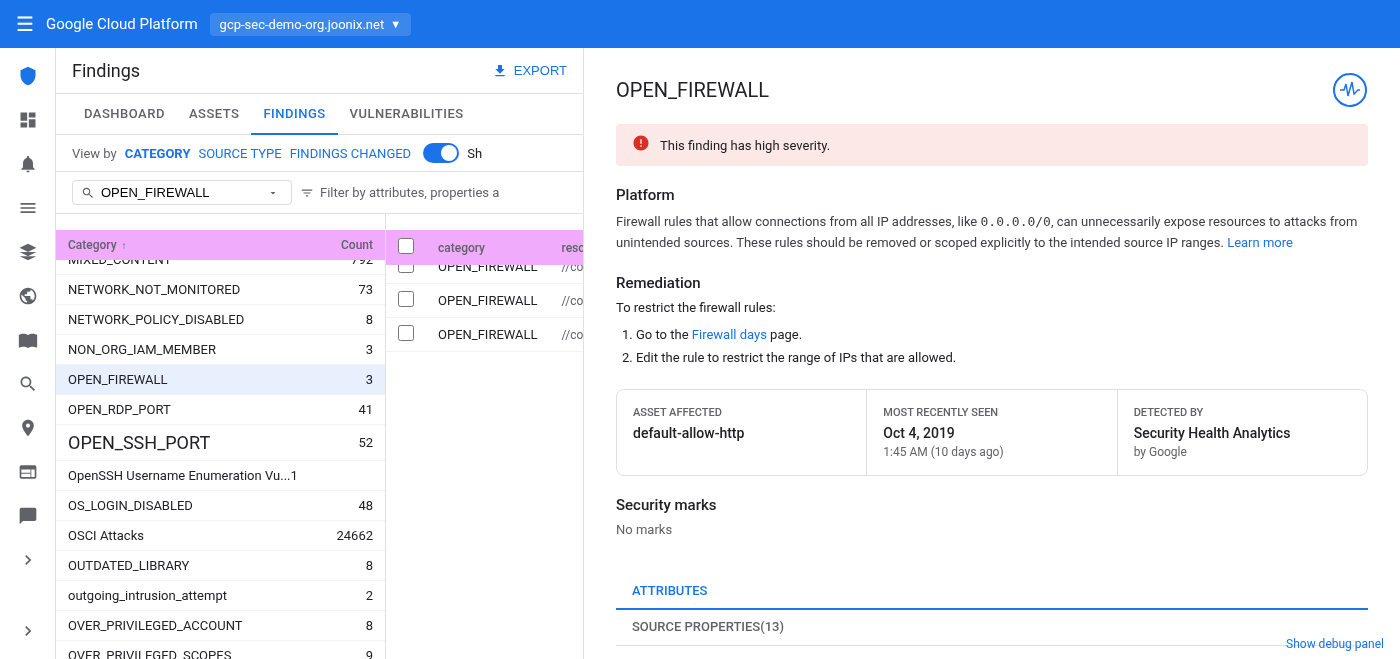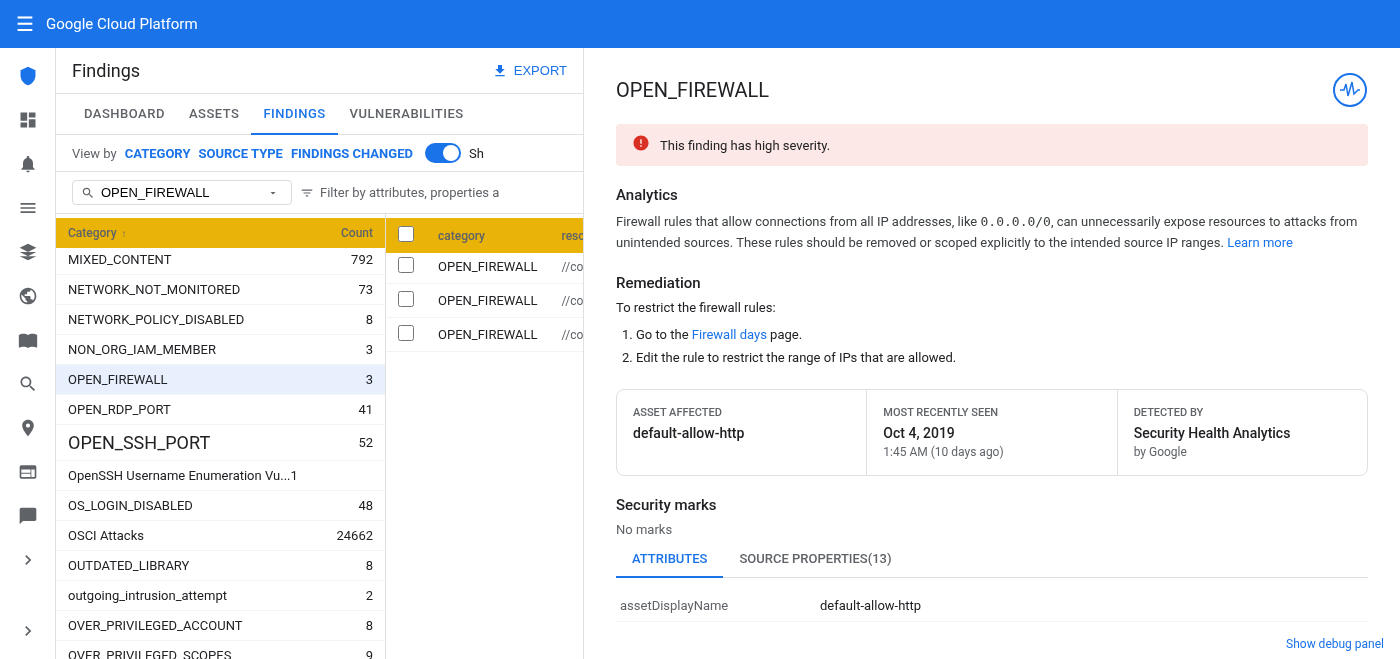--- a/index.html
+++ b/index.html
@@ -99,21 +99,21 @@
 
     
     .view-by-bar {
       display: flex; align-items: center; gap: 8px;
       padding: 8px 16px;
       border-bottom: 1px solid #e0e0e0;
       font-size: 13px;
     }
     .view-by-label { color: #5f6368; }
     .view-by-chip {
-      color: #1a73e8; font-weight: 700; cursor: pointer;
+      color: #1a73e8; font-weight: 400; cursor: pointer;
     }
     .view-by-chip.active { font-weight: 700; }
     .toggle-switch {
       width: 36px; height: 20px;
       background: #1a73e8; border-radius: 10px;
       position: relative; cursor: pointer; margin-left: 4px;
     }
     .toggle-switch::after {
       content: ''; position: absolute;
       width: 16px; height: 16px; border-radius: 50%;
@@ -136,21 +136,21 @@
     .search-input { border: none; outline: none; font-size: 13px; width: 160px; }
     .filter-bar {
       display: flex; align-items: center; gap: 6px;
       flex: 1; font-size: 13px; color: #5f6368;
     }
     .findings-table { width: 100%; border-collapse: collapse; }
     .findings-table th {
       text-align: left; padding: 8px 12px;
       font-size: 12px; font-weight: 500; color: #5f6368;
       border-bottom: 1px solid #e0e0e0;
-      position: sticky; top: 4px; background: #eab308;
+      position: sticky; top: 16px; background: #f0abfc;
     }
     .findings-table td {
       padding: 7px 12px; font-size: 13px;
       border-bottom: 1px solid #f1f3f4;
     }
     .findings-table tr.selected td { background: #e8f0fe; }
     .sort-arrow { font-size: 10px; margin-left: 2px; }
 
     
     .right-panel {
@@ -191,25 +191,25 @@
     .asset-section {
       flex: 1; padding: 16px;
       border-right: 1px solid #e0e0e0;
     }
     .asset-section:last-child { border-right: none; }
     .asset-section-label { font-size: 11px; font-weight: 500; color: #5f6368; text-transform: uppercase; margin-bottom: 6px; }
     .asset-section-value { font-size: 14px; font-weight: 500; color: #202124; margin-bottom: 4px; }
     .asset-section-sub { font-size: 12px; color: #5f6368; }
 
     
-    .security-marks { margin-bottom: 4px; }
+    .security-marks { margin-bottom: 36px; }
     .no-marks { font-size: 13px; color: #5f6368; }
 
     
-    .attr-tabs { display: flex; border-bottom: 1px solid #e0e0e0; margin-bottom: 12px; }
+    .attr-tabs { display: flex; border-bottom: 1px solid #e0e0e0; margin-bottom: 12px; flex-direction: column; }
     .attr-tab {
       padding: 10px 16px; font-size: 13px; font-weight: 500;
       color: #5f6368; cursor: pointer;
       border-bottom: 2px solid transparent; margin-bottom: -1px;
       text-transform: uppercase;
     }
     .attr-tab.active { color: #1a73e8; border-bottom-color: #1a73e8; }
 
     
     .attributes-table { width: 100%; border-collapse: collapse; }
@@ -233,20 +233,24 @@
     ::-webkit-scrollbar-thumb { background: #dadce0; border-radius: 3px; }
     .checkbox { width: 16px; height: 16px; cursor: pointer; }
     .col-checkbox { width: 40px; }
   </style>
 </head>
 <body>
 
 <nav class="top-nav">
   <span class="top-nav-menu">☰</span>
   <span class="top-nav-logo">Google Cloud Platform</span>
+  <div class="top-nav-project">
+    <span>gcp-sec-demo-org.joonix.net</span>
+    <span style="font-size:11px;">▼</span>
+  </div>
 </nav>
 
 <div class="app-layout">
 
   <aside class="sidebar">
     <div class="sidebar-icon active">
       <svg width="20" height="20" viewBox="0 0 24 24" fill="#1a73e8">
           <path d="M12 1L3 5v6c0 5.55 3.84 10.74 9 12 5.16-1.26 9-6.45 9-12V5l-9-4z"></path>
         </svg>
     </div>
@@ -490,21 +494,21 @@
 
       <div class="severity-banner">
         <span style="color:#d93025; font-size:18px;">
           <svg width="18" height="18" viewBox="0 0 24 24" fill="#d93025">
               <path d="M12 2C6.48 2 2 6.48 2 12s4.48 10 10 10 10-4.48 10-10S17.52 2 12 2zm1 15h-2v-2h2v2zm0-4h-2V7h2v6z"></path>
             </svg>
         </span>
         <span>This finding has high severity.</span>
       </div>
 
-      <div class="section-title">Analytics</div>
+      <div class="section-title">Platform</div>
       <div class="overview-text">
         <span>Firewall rules that allow connections from all IP addresses, like <code>0.0.0.0/0</code>, can unnecessarily expose resources to attacks from unintended sources. These rules should be removed or scoped explicitly to the intended source IP ranges. </span>
         <a href="#">Learn more</a>
       </div>
 
       <div class="remediation-section">
         <div class="section-title">Remediation</div>
         <div class="remediation-intro">To restrict the firewall rules:</div>
         <ol class="remediation-list">
           <li>Go to the <a href="#">Firewall days</a> page.</li>

